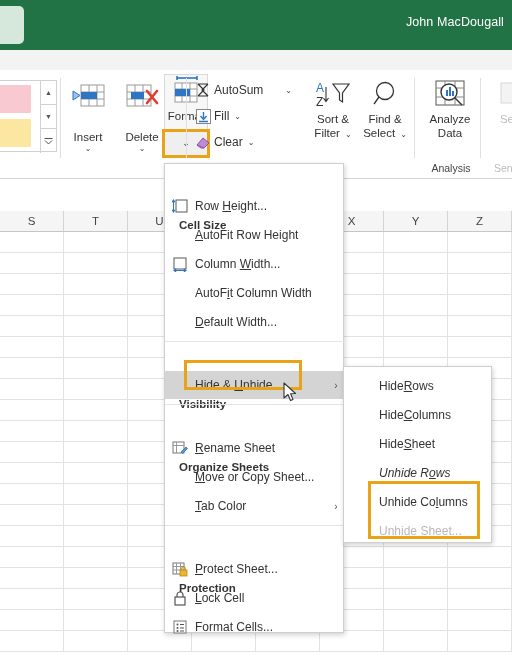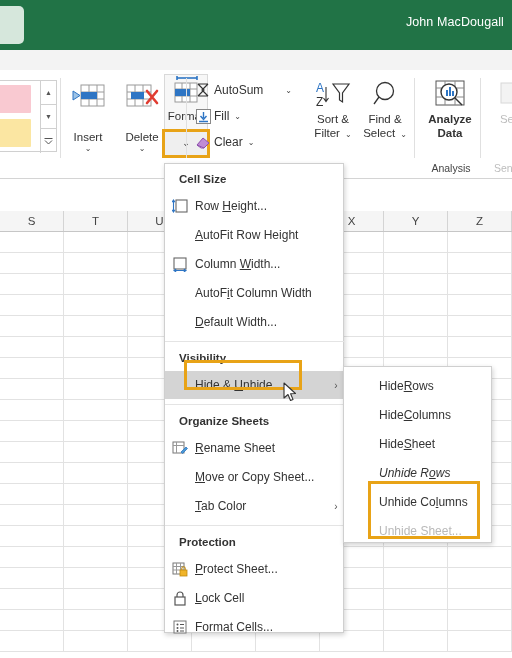--- a/index.html
+++ b/index.html
@@ -128,21 +128,21 @@
   .gridcell { position:absolute; border-right:1px solid #e2e2e2; border-bottom:1px solid #e2e2e2; }
 
   
   .menu {
     position:absolute; left:164px; top:163px; width:180px; height:470px;
     background:#ffffff; border:1px solid #cfcfcf;
     box-shadow: 1px 2px 5px rgba(0,0,0,.18);
   }
   .menu-head {
     position:absolute; left:0; width:180px; height:22px; line-height:22px;
-    padding-left:14px; font-size:11.5px; font-weight:bold; color:#333;
+    padding-left:14px; font-size:11.5px; font-weight:bold; color:#333;margin-top:46px;
   }
   .menu-item {
     position:absolute; left:0; width:180px; height:28px;
     display:flex; align-items:center; font-size:12px; color:#333;
   }
   .menu-item .mi-icon { width:30px; display:flex; align-items:center; justify-content:center; }
   .menu-item .mi-label { flex:1; }
   .menu-item .mi-car { width:18px; text-align:center; font-size:10px; color:#555; }
   .menu-sep { position:absolute; left:0; width:180px; height:1px; background:#e4e4e4; }
   .mi-hover { background:#d4d4d4; }
@@ -310,21 +310,21 @@
           <div>Find &amp;</div>
           <div>
             <span>Select</span><span class="car">⌄</span>
           </div>
         </div>
       </div>
 
       <div class="grp-divider" style="left:414px;"></div>
 
       <div class="an-group">
-        <div class="tall-btn" style="left:5px;font-weight:bold;">
+        <div class="tall-btn" style="left:5px;">
           <div class="ti">
             <svg width="32" height="30" viewBox="0 0 32 30">
               <rect x="2" y="2" width="28" height="24" fill="#fff" stroke="#555" stroke-width="1"></rect>
               <line x1="2" y1="9" x2="30" y2="9" stroke="#888"></line>
               <line x1="2" y1="18" x2="30" y2="18" stroke="#888"></line>
               <line x1="11" y1="2" x2="11" y2="26" stroke="#888"></line>
               <line x1="21" y1="2" x2="21" y2="26" stroke="#888"></line>
               <circle cx="15" cy="13" r="8" fill="#fff" stroke="#333" stroke-width="1.4"></circle>
               <rect x="12" y="11" width="2" height="6" fill="#2e75c4"></rect>
               <rect x="15" y="8" width="2" height="9" fill="#2e75c4"></rect>

